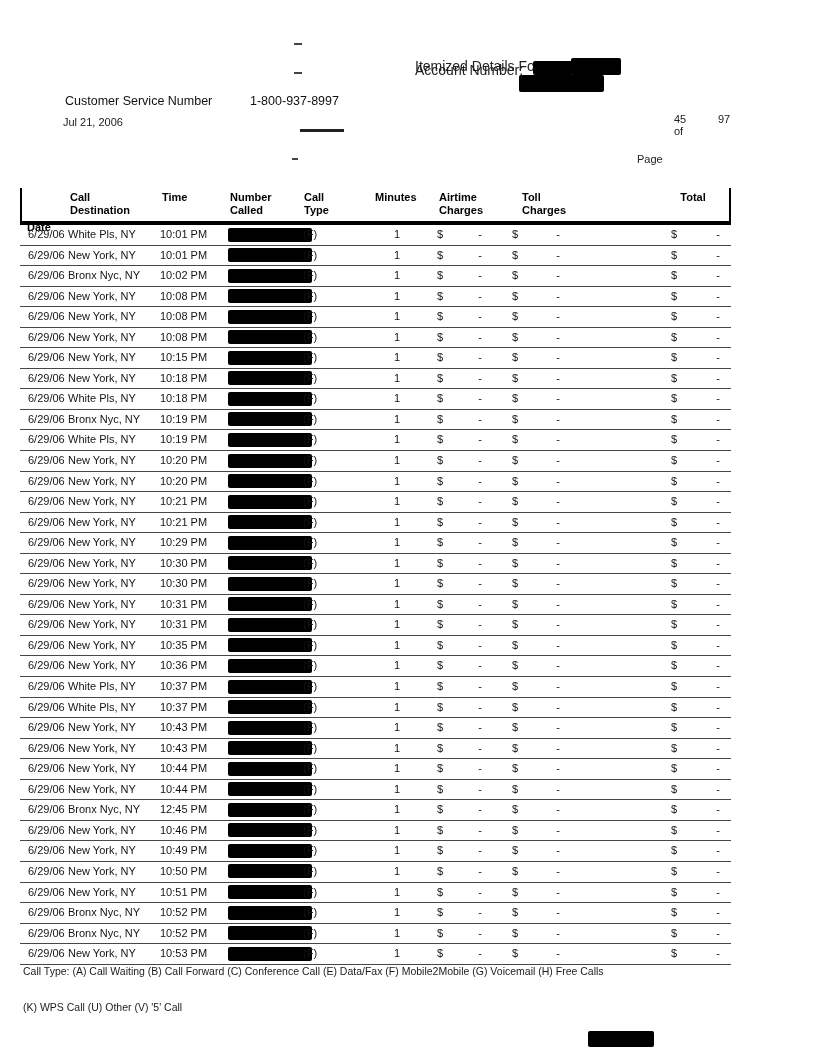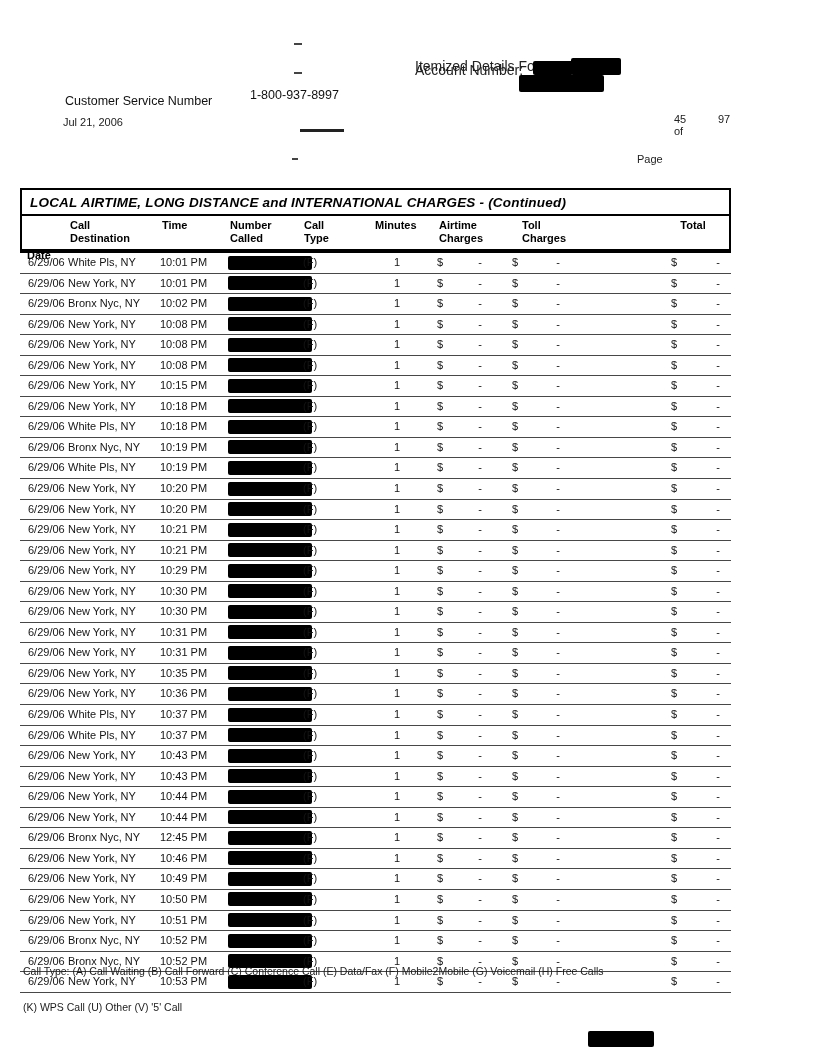--- a/index.html
+++ b/index.html
@@ -60,38 +60,35 @@
 </head>
 <body>
 
 <div class="abs hdr-label" style="left:415px;top:58px;">Itemized Details For:</div>
 <div class="abs hdr-label" style="left:415px;top:62px;">Account Number:</div>
 <div class="redact" style="left:533px;top:61px;width:40px;height:14px;"></div>
 <div class="redact" style="left:571px;top:58px;width:50px;height:17px;"></div>
 <div class="redact" style="left:519px;top:75px;width:85px;height:17px;"></div>
 
 <div class="abs cs-label" style="left:65px;top:94px;">Customer Service Number</div>
-<div class="abs cs-number" style="left:250px;top:88px;">1-800-937-8997</div>
+<div class="abs cs-number" style="left:250px;top:94px;">1-800-937-8997</div>
 <div class="abs stmt-date" style="left:63px;top:116px;">Jul 21, 2006</div>
 
 <div class="abs page-info" style="left:637px;top:113px;">
   <span class="abs" style="left:0;top:8px;margin-top:32px;">Page</span>
   <span class="abs" style="left:37px;top:0;">45 of</span>
   <span class="abs" style="left:81px;top:0;">97</span>
 </div>
 
 <div class="scan-mark" style="left:294px;top:43px;width:8px;height:2px;"></div>
 <div class="scan-mark" style="left:294px;top:72px;width:8px;height:2px;"></div>
 <div class="scan-mark" style="left:300px;top:129px;width:44px;height:2.5px;background:#222;"></div>
 <div class="scan-mark" style="left:292px;top:158px;width:6px;height:2px;"></div>
 
 <div class="table-wrap">
-  <div class="title-box">
-    <span class="title">LOCAL AIRTIME, LONG DISTANCE and INTERNATIONAL CHARGES  - (Continued)</span>
-  </div>
   <div class="colhead-box">
     <span class="colhead ch-date"><span>Date</span></span>
     <span class="colhead ch-dest"><span>Call</span><br><span>Destination</span></span>
     <span class="colhead ch-time"><span>Time</span></span>
     <span class="colhead ch-num"><span>Number</span><br><span>Called</span></span>
     <span class="colhead ch-ctype"><span>Call</span><br><span>Type</span></span>
     <span class="colhead ch-min"><span>Minutes</span></span>
     <span class="colhead ch-air"><span>Airtime</span><br><span>Charges</span></span>
     <span class="colhead ch-toll"><span>Toll</span><br><span>Charges</span></span>
     <span class="colhead ch-total"><span>Total</span></span>

